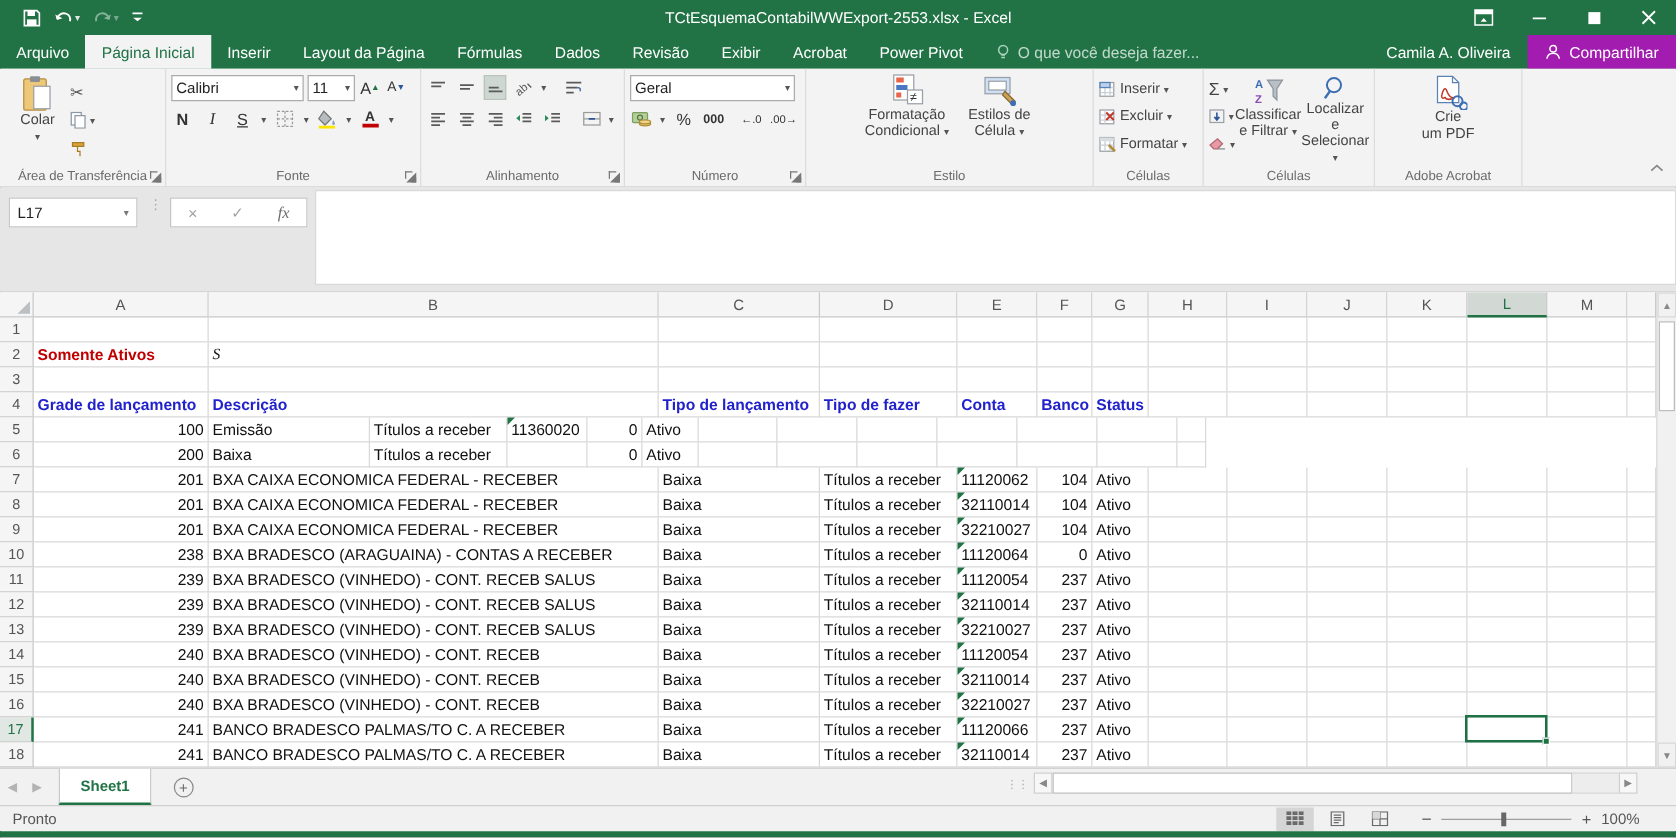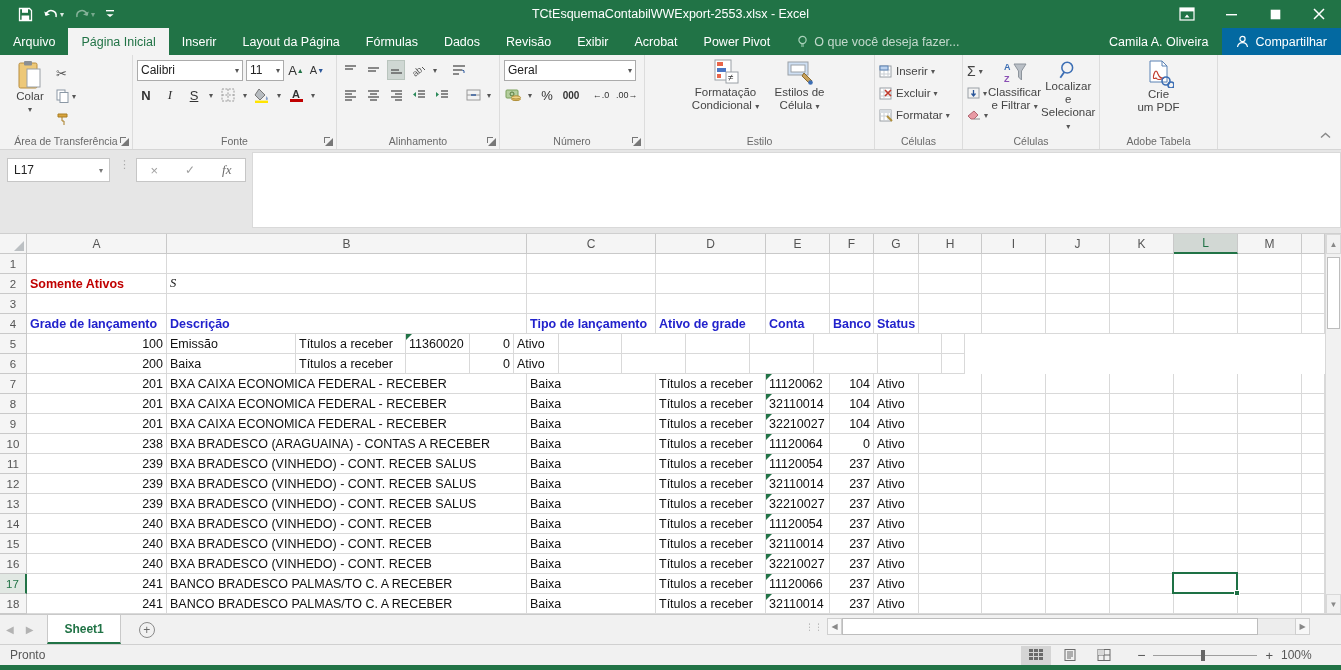--- a/index.html
+++ b/index.html
@@ -21,21 +21,21 @@
   .winctl { position:absolute; right:0; top:0; height:28px; display:flex; }
   .winctl .wbtn { width:44px; height:28px; display:flex; align-items:center; justify-content:center; color:#fff; }
 
   
   #tabrow { top:28px; height:27px; background:#217346; display:flex; align-items:stretch; color:#fff; font-size:12.5px; }
   .rtab { display:flex; align-items:center; padding:0 13px; white-space:nowrap; }
   .rtab.active { background:#f3f3f3; color:#217346; }
   #tellme { display:flex; align-items:center; gap:6px; padding:0 14px; color:rgba(255,255,255,.72); }
   #tabrow-right { margin-left:auto; display:flex; align-items:stretch; }
   #user-name { display:flex; align-items:center; padding:0 14px; font-size:12.5px; }
-  #share-btn { display:flex; align-items:center; gap:6px; padding:0 14px; background:#0369a1; }
+  #share-btn { display:flex; align-items:center; gap:6px; padding:0 14px; background:#a21caf; }
 
   
   #ribbon { top:55px; height:95px; background:#f3f3f3; border-bottom:1px solid #d5d5d5; display:flex; }
   .rgroup { position:relative; height:94px; border-right:1px solid #dcdcdc; padding:3px 4px 16px 4px; }
   .rgroup-label { position:absolute; bottom:2px; left:0; right:0; text-align:center; font-size:10.5px; color:#6a6a6a; white-space:nowrap; }
   .dlg { position:absolute; right:3px; bottom:3px; width:9px; height:9px; }
   .dlg::before { content:""; position:absolute; left:0; top:0; width:5px; height:5px; border-left:1px solid #777; border-top:1px solid #777; }
   .dlg::after { content:""; position:absolute; right:0; bottom:0; width:0; height:0; border-left:4px solid transparent; border-top:4px solid transparent; border-right:4px solid #777; border-bottom:4px solid #777; }
   .bigbtn { display:flex; flex-direction:column; align-items:center; justify-content:flex-start; font-size:11.5px; color:#444; text-align:center; line-height:13px; }
   .caret { font-size:8px; color:#555; }
@@ -495,21 +495,21 @@
       <div class="bigbtn" style="width:70px; padding-top:2px;">
         <svg width="30" height="28" viewBox="0 0 30 28">
             <path d="M6 1 h12 l5 5 v16 h-17 z" fill="#fff" stroke="#5b82b4"></path>
             <path d="M18 1 v5 h5" fill="none" stroke="#5b82b4"></path>
             <path d="M10 14 q2 -6 4 0 q2 5 6 4 q-6 3 -8 0 q-4 2 -2 -4 z" fill="none" stroke="#c0392b" stroke-width="1.2"></path>
             <circle cx="22" cy="21" r="4" fill="none" stroke="#3c6eb4" stroke-width="1.6"></circle>
             <circle cx="27" cy="25" r="3" fill="none" stroke="#3c6eb4" stroke-width="1.6"></circle>
           </svg>
         <span><span>Crie</span><br><span>um PDF</span></span>
       </div>
-      <span class="rgroup-label">Adobe Tabela</span>
+      <span class="rgroup-label">Adobe Acrobat</span>
     </div>
 
     <div style="flex:1; position:relative;">
       <span style="position:absolute; right:10px; bottom:6px;">
         <svg width="11" height="7" viewBox="0 0 11 7">
             <path d="M1 5.5 L5.5 1.5 L10 5.5" fill="none" stroke="#888" stroke-width="1.4"></path>
           </svg>
       </span>
     </div>
   </div>
@@ -609,21 +609,21 @@
           <div class="cell blue" style="width: 140px;">
             <span>Grade de lançamento</span>
           </div>
           <div class="cell blue" style="width: 360px;">
             <span>Descrição</span>
           </div>
           <div class="cell blue" style="width: 129px;">
             <span>Tipo de lançamento</span>
           </div>
           <div class="cell blue" style="width: 110px;">
-            <span>Ativo de grade</span>
+            <span>Tipo de fazer</span>
           </div>
           <div class="cell blue" style="width: 64px;">
             <span>Conta</span>
           </div>
           <div class="cell blue" style="width: 44px;">
             <span>Banco</span>
           </div>
           <div class="cell blue" style="width: 45px;">
             <span>Status</span>
           </div>

